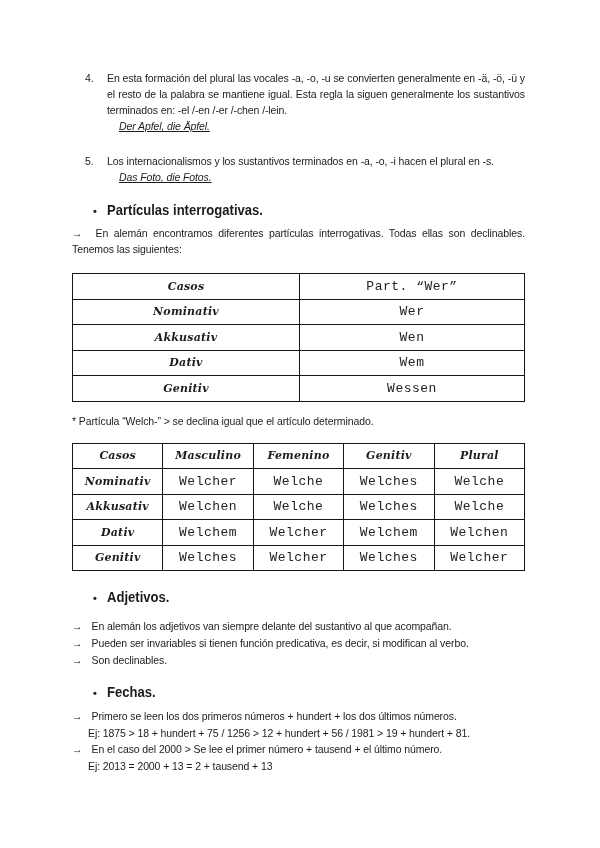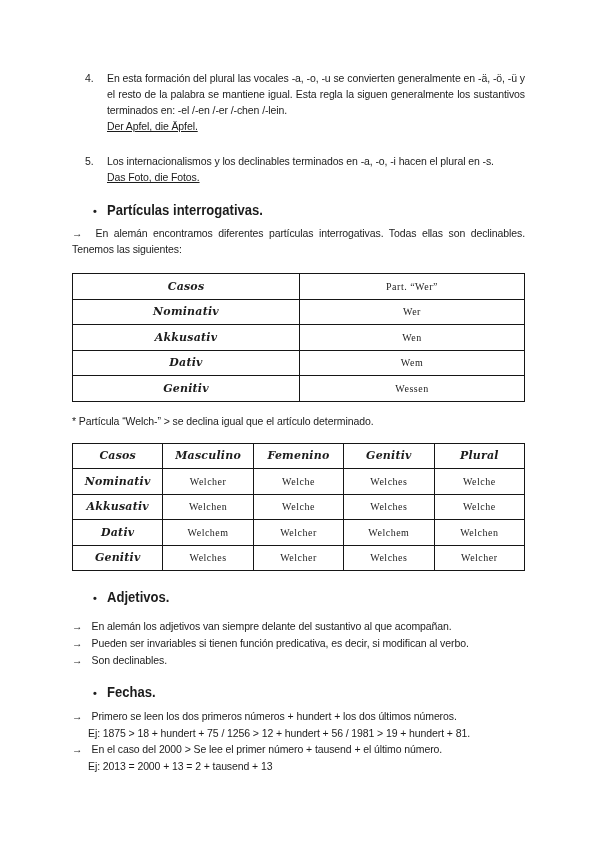--- a/index.html
+++ b/index.html
@@ -19,22 +19,24 @@
     font-size: 10.5px;
     line-height: 16px;
     letter-spacing: -0.1px;
   }
   .justify { text-align: justify; }
 
   
   .list-item { display: grid; grid-template-columns: 35px 1fr; }
   .li-num { padding-left: 13px; font-size: 10.5px; line-height: 16px; }
   .example {
+    font-style: italic;
     text-decoration: underline;
     margin-top: 0;
+    margin-left: 12px;
   }
   .list-item + .list-item { margin-top: 19px; }
 
   
   .heading {
     display: flex; align-items: baseline;
     margin-left: 21px;
     font-weight: bold;
   }
   .h-bullet { font-size: 11px; width: 14px; }
@@ -69,22 +71,22 @@
     text-align: center;
   }
   .script {
     font-family: "DejaVu Serif", serif;
     font-style: italic;
     font-weight: bold;
     font-size: 11px;
     letter-spacing: 0.2px;
   }
   .val {
-    font-family: Liberation Serif, serif;
-    font-size: 10px;
+    font-family: Liberation Mono, monospace;
+    font-size: 13px;
     letter-spacing: 0.5px;
     color: #222222;
   }
   .wer-table td:first-child { width: 227px; }
 
   
   .mt-heading1 { margin-top: 16px; }
   .mt-intro   { margin-top: 6px; }
   .mt-table1  { margin-top: 16px; }
   .mt-note    { margin-top: 11px; }
@@ -105,21 +107,21 @@
     <span class="li-num">4.</span>
     <div class="li-body">
       <p class="justify">En esta formación del plural las vocales -a, -o, -u se convierten generalmente en -ä, -ö, -ü y el resto de la palabra se mantiene igual. Esta regla la siguen generalmente los sustantivos terminados en: -el /-en /-er /-chen /-lein.</p>
       <p class="example">Der Apfel, die Äpfel.</p>
     </div>
   </div>
 
   <div class="list-item">
     <span class="li-num">5.</span>
     <div class="li-body">
-      <p>Los internacionalismos y los declinables terminados en -a, -o, -i hacen el plural en -s.</p>
+      <p>Los internacionalismos y los sustantivos terminados en -a, -o, -i hacen el plural en -s.</p>
       <p class="example">Das Foto, die Fotos.</p>
     </div>
   </div>
 
   <div class="heading mt-heading1">
     <span class="h-bullet">•</span>
     <span class="h-text">Partículas interrogativas.</span>
   </div>
 
   <p class="arrow-p justify mt-intro"><span class="arrow wide">→</span><span>En alemán encontramos diferentes partículas interrogativas. Todas ellas son declinables. Tenemos las siguientes:</span></p>

